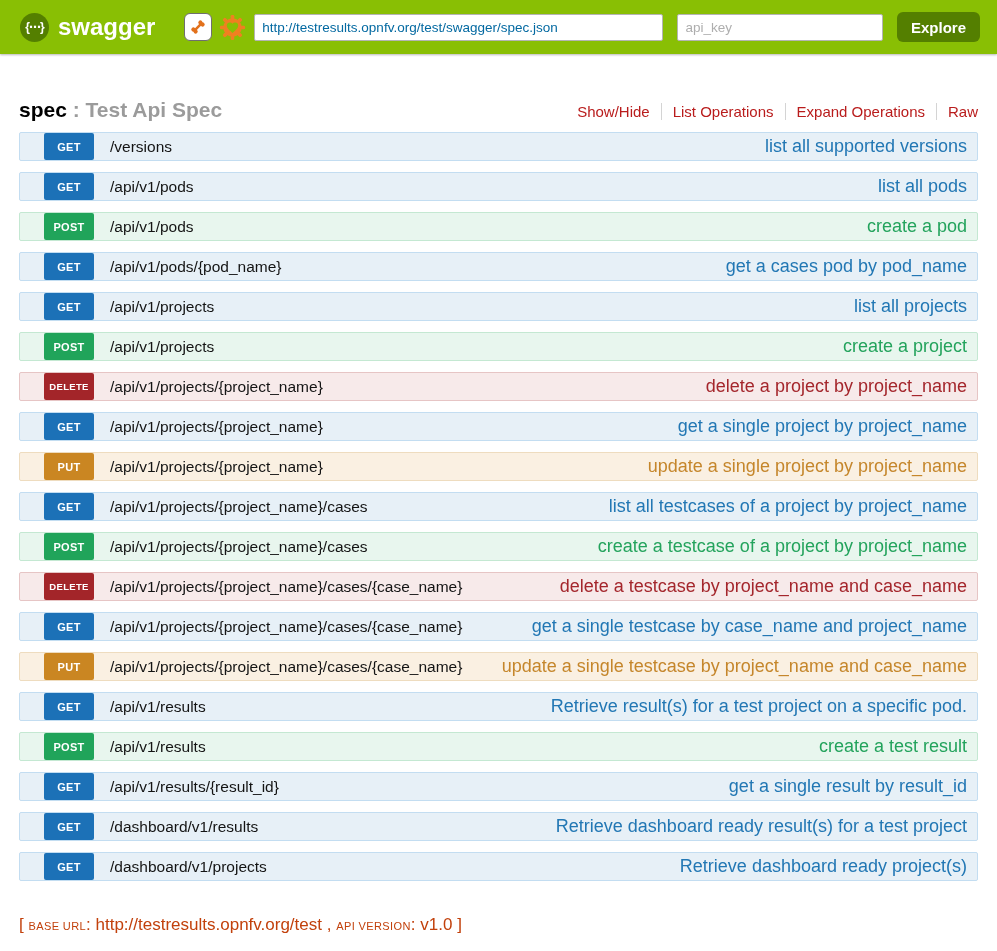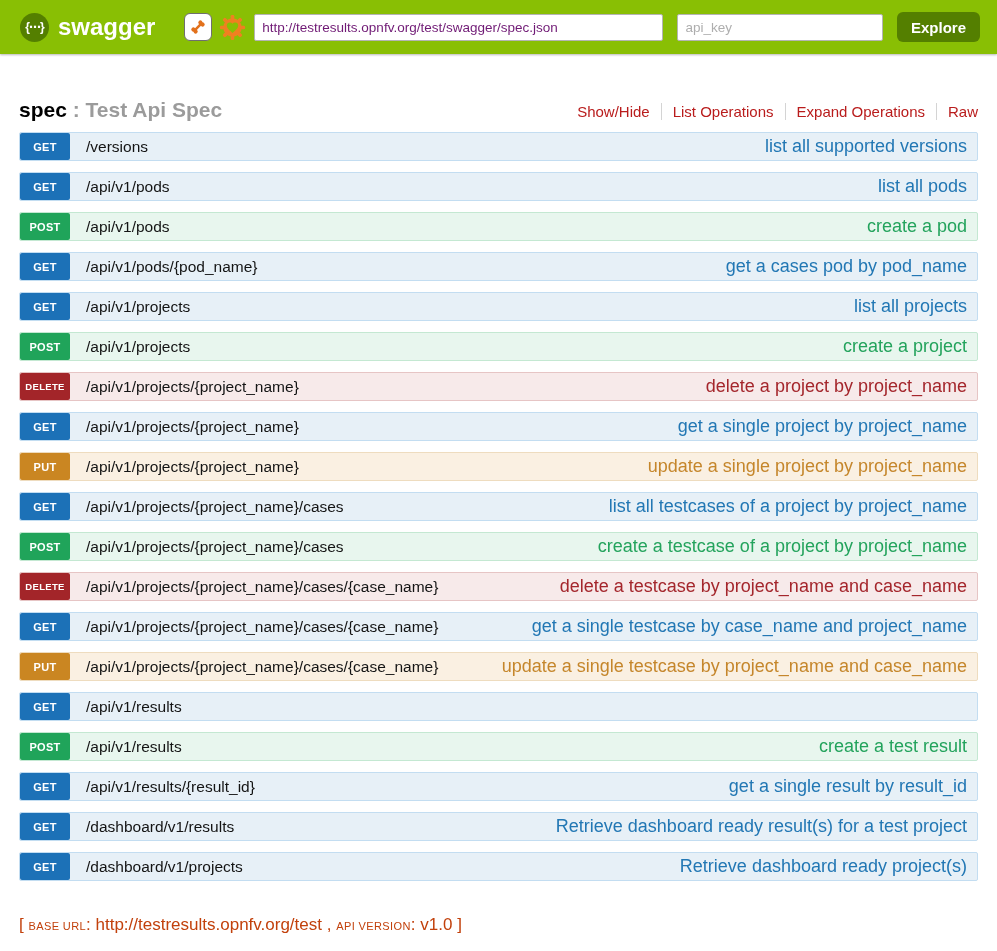--- a/index.html
+++ b/index.html
@@ -27,21 +27,21 @@
   .brand-name { color:#fff; font-size:24px; font-weight:bold; margin-left:9px; letter-spacing:0; }
   .icon-btn {
     width:28px; height:28px; margin-left:29px;
     background:#fff; border:1px solid #6f6f6f; border-radius:6px;
     display:flex; align-items:center; justify-content:center; cursor:pointer; padding:0;
   }
   .gear-wrap { margin-left:7px; width:27px; height:27px; display:flex; align-items:center; justify-content:center; cursor:pointer; }
   .url-input {
     margin-left:8px; width:410px; height:27px;
     border:1px solid #b4b4b4; border-radius:2px; padding:0 7px;
-    font-size:13.5px; color:#701a75; font-family:inherit;
+    font-size:13.5px; color:#0369a1; font-family:inherit;
   }
   .key-input {
     margin-left:14px; width:206px; height:27px;
     border:1px solid #b4b4b4; border-radius:2px; padding:0 7px;
     font-size:13.5px; color:#1a1a1a; font-family:inherit;
   }
   .key-input::placeholder { color:#aeaeae; }
   .explore-btn {
     margin-left:14px; height:30px; padding:0 14px;
     background:var(--brand-dark,#547f00); border:none; border-radius:6px;
@@ -57,21 +57,21 @@
   .title .sep, .title .subtitle { color:#9b9b9b; }
   .menu { list-style:none; display:flex; align-items:center; }
   .menu li { font-size:15px; color:#b91c1c; padding:0 11px; cursor:pointer; border-left:1px solid #d4d4d4; }
   .menu li:first-child { border-left:none; }
   .menu li:last-child { padding-right:0; }
 
   .endpoints { list-style:none; margin-top:10px; }
   .row {
     display:flex; align-items:stretch;
     height:29px; margin-bottom:11px;
-    border:1px solid transparent; border-radius:2px;
+    border:1px solid transparent; border-radius:2px;padding-left:24px;
   }
   .badge {
     width:50px; flex:none; display:flex; align-items:center; justify-content:center;
     border-radius:2px; color:#fff; font-weight:bold; font-size:11px;
     text-decoration:none; letter-spacing:.3px; cursor:pointer;
   }
   .path {
     margin-left:16px; align-self:center; font-size:15.5px; color:#141414;
     text-decoration:none; cursor:pointer; white-space:nowrap;
   }
@@ -230,20 +230,21 @@
 
   <li class="row m-put">
     <a class="badge">PUT</a>
     <a class="path">/api/v1/projects/{project_name}/cases/{case_name}</a>
     <a class="summary">update a single testcase by project_name and case_name</a>
   </li>
 
   <li class="row m-get">
     <a class="badge">GET</a>
     <a class="path">/api/v1/results</a>
+    <a class="summary">Retrieve result(s) for a test project on a specific pod.</a>
   </li>
 
   <li class="row m-post">
     <a class="badge">POST</a>
     <a class="path">/api/v1/results</a>
     <a class="summary">create a test result</a>
   </li>
 
   <li class="row m-get">
     <a class="badge">GET</a>

